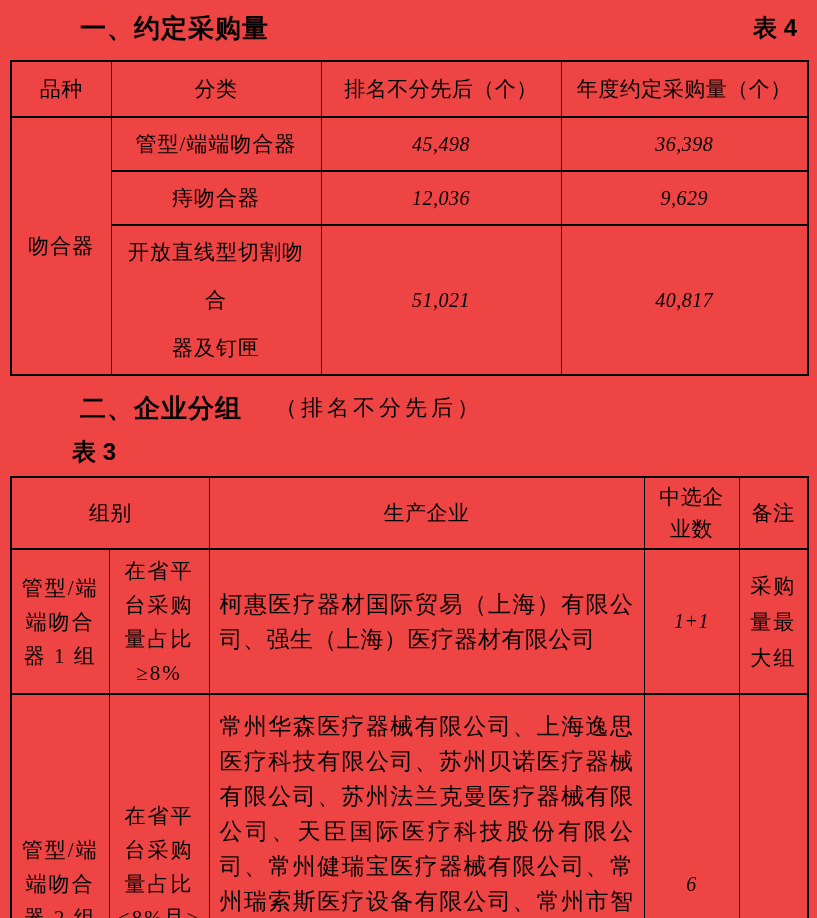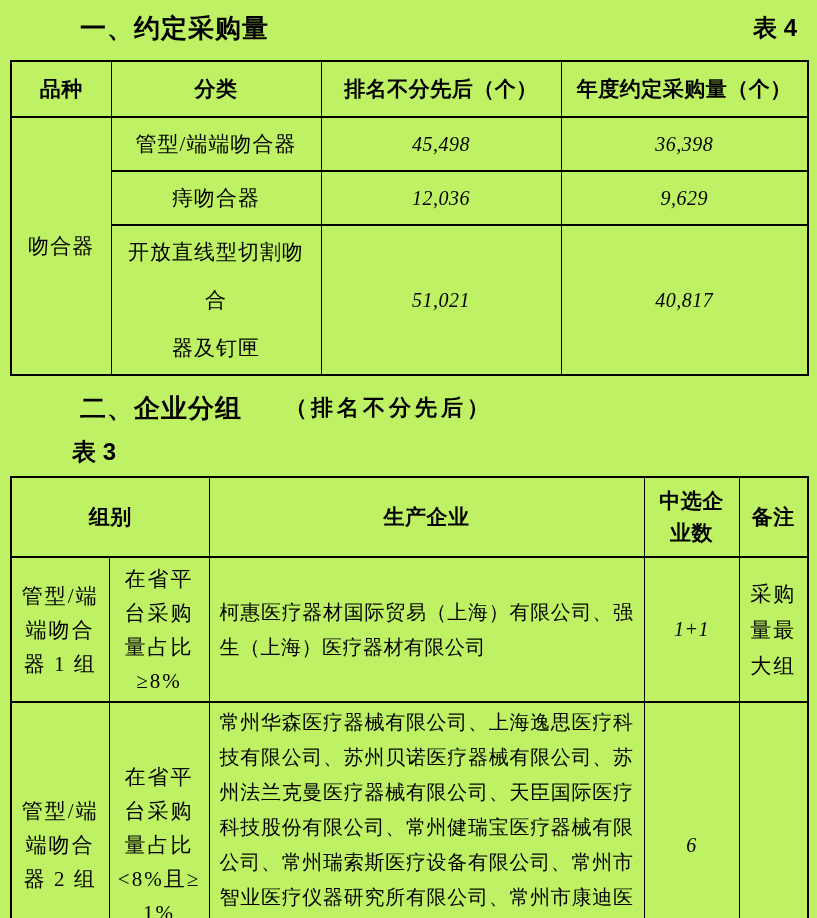--- a/index.html
+++ b/index.html
@@ -1,19 +1,19 @@
 <!DOCTYPE html>
 <html><head>
 <meta charset="utf-8">
 <style>
   html,body{margin:0;padding:0;background:#ffffff;}
   .page{
     position:relative;
     width:817px;height:918px;
-    background:#bef264;
+    background:#ef4444;
     color:#000;
     font-family:"Liberation Serif","DejaVu Serif",serif;
     overflow:hidden;
     box-sizing:border-box;
   }
   
   .hrow{
     display:flex;justify-content:space-between;align-items:flex-end;
     margin:13px 20px 0 80px;
   }
@@ -21,68 +21,68 @@
     font-family:"Liberation Sans","DejaVu Sans",sans-serif;
     font-weight:bold;font-size:26px;line-height:30px;letter-spacing:1px;
   }
   .tbl-label{
     font-family:"Liberation Sans","DejaVu Sans",sans-serif;
     font-weight:bold;font-size:24px;line-height:30px;
   }
   .h2row{margin:17px 20px 0 80px;display:flex;align-items:flex-end;gap:27px;}
   .h-note{
     font-family:"Liberation Serif","DejaVu Serif",serif;
-    font-weight:bold;font-size:22px;line-height:30px;letter-spacing:4px;
-    margin-left:16px;
+    font-weight:normal;font-size:22px;line-height:30px;letter-spacing:4px;
+    margin-left:6px;
   }
   .h3row{margin:14px 20px 0 72px;}
 
   
   table{
     border-collapse:collapse;table-layout:fixed;
     margin-left:10px;width:797px;
     font-size:21px;
   }
   td{
     border-left:1px solid #000;border-right:1px solid #000;
     border-top:2px solid #000;border-bottom:2px solid #000;
     text-align:center;vertical-align:middle;
     padding:2px 6px;box-sizing:border-box;
     letter-spacing:1px;
     overflow:hidden;
   }
   table{border:2px solid #000;}
   .thead td{
     font-family:"Liberation Sans","DejaVu Sans",sans-serif;
-    font-weight:bold;font-size:21px;letter-spacing:0.5px;margin-left:32px;
+    font-weight:normal;font-size:21px;letter-spacing:0.5px;margin-left:32px;
   }
   .num{font-family:"Liberation Serif","DejaVu Serif",serif;font-size:20px;letter-spacing:0.5px;font-style:italic;}
   .multi{white-space:pre-line;line-height:48px;}
   .t4-h{height:56px;}
   .t4-r1{height:54px;}
   .t4-r2{height:54px;}
   .t4-r3{height:72px;}
 
   .t5wrap{
     margin:9px 0 0 0;
     height:495px;overflow:hidden;
     border-bottom:2px solid #000;
     width:809px;
   }
   .t5wrap table{border-bottom:none;}
-  .t5-h{height:80px;}
+  .t5-h{height:72px;}
   .t5-r1{height:145px;}
   .t5-r2{height:280px;}
   .groupcell,.condcell{
     white-space:pre-line;line-height:34px;letter-spacing:2px;padding:2px 4px;
   }
   .mfr{
     text-align:justify;text-align-last:left;
-    padding:2px 10px;
-    line-height:35px;letter-spacing:0.5px;font-size:20px;
+    padding:14px 10px;
+    line-height:35px;letter-spacing:0.5px;font-size:23px;
   }
   .remarkcell{white-space:pre-line;line-height:36px;letter-spacing:2px;}
   .cnt2{white-space:pre-line;line-height:32px;}
 </style>
 </head>
 <body>
 
 <div class="page">
 
   <div class="hrow">

